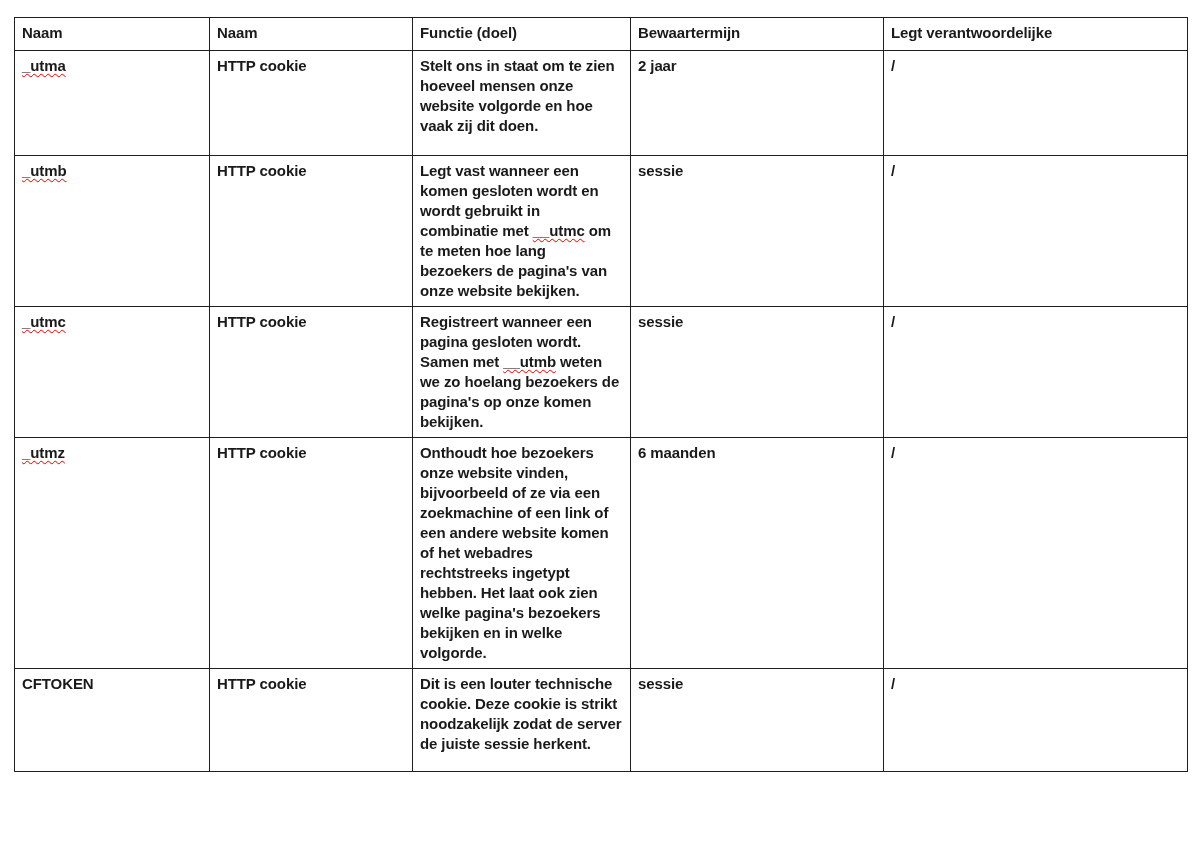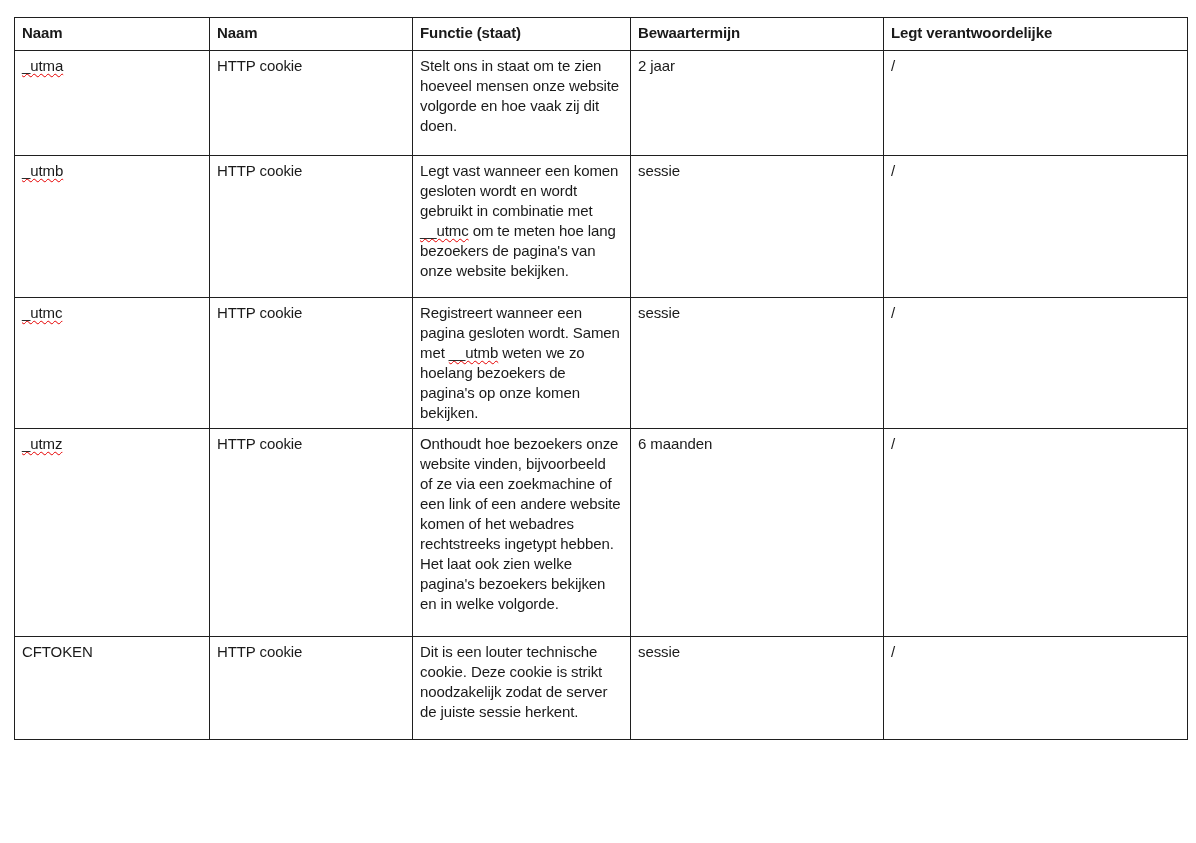--- a/index.html
+++ b/index.html
@@ -28,21 +28,21 @@
     background: #ffffff;
   }
   .cookie-table th,
   .cookie-table td {
     border: 1px solid #1f1f1f;
     vertical-align: top;
     text-align: left;
     padding: 5px 8px 5px 7px;
     font-size: 15px;
     line-height: 20px;
-    font-weight: 400;
+    font-weight: 700;
     letter-spacing: -0.1px;
     overflow: hidden;
     word-wrap: break-word;
   }
   .cookie-table th {
     font-weight: 700;
     height: 22px;
   }
   
   .cookie-table tbody tr:nth-child(1) td { height: 94px;  }
@@ -68,21 +68,21 @@
       <col style="width:195px">
       <col style="width:203px">
       <col style="width:218px">
       <col style="width:253px">
       <col style="width:304px">
     </colgroup>
     <thead>
       <tr id="header-row">
           <th>Naam</th>
           <th>Naam</th>
-          <th>Functie (staat)</th>
+          <th>Functie (doel)</th>
           <th>Bewaartermijn</th>
           <th>Legt verantwoordelijke</th>
         </tr>
     </thead>
     <tbody id="body-rows">
         <tr>
           <td><span class="spell">_utma</span></td>
           <td><span>HTTP cookie</span></td>
           <td><span>Stelt ons in staat om te zien hoeveel mensen onze website volgorde en hoe vaak zij dit doen.</span></td>
           <td><span>2 jaar</span></td>

